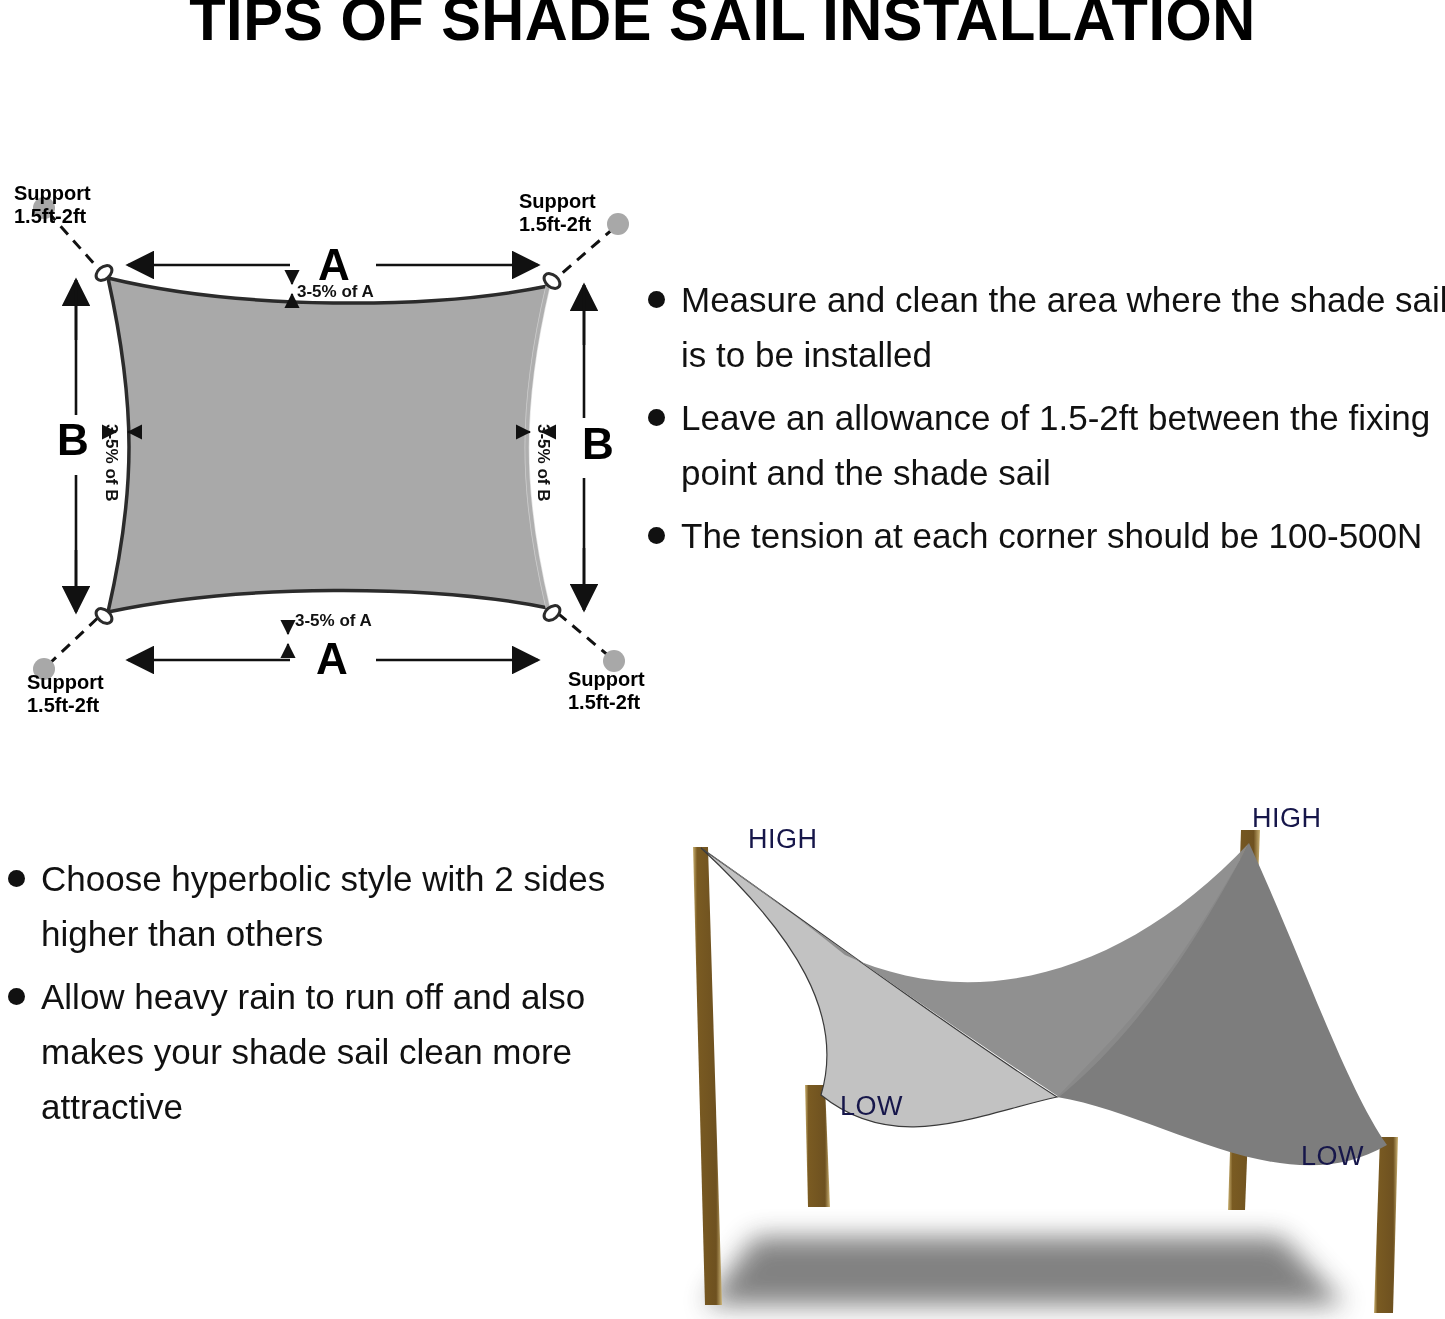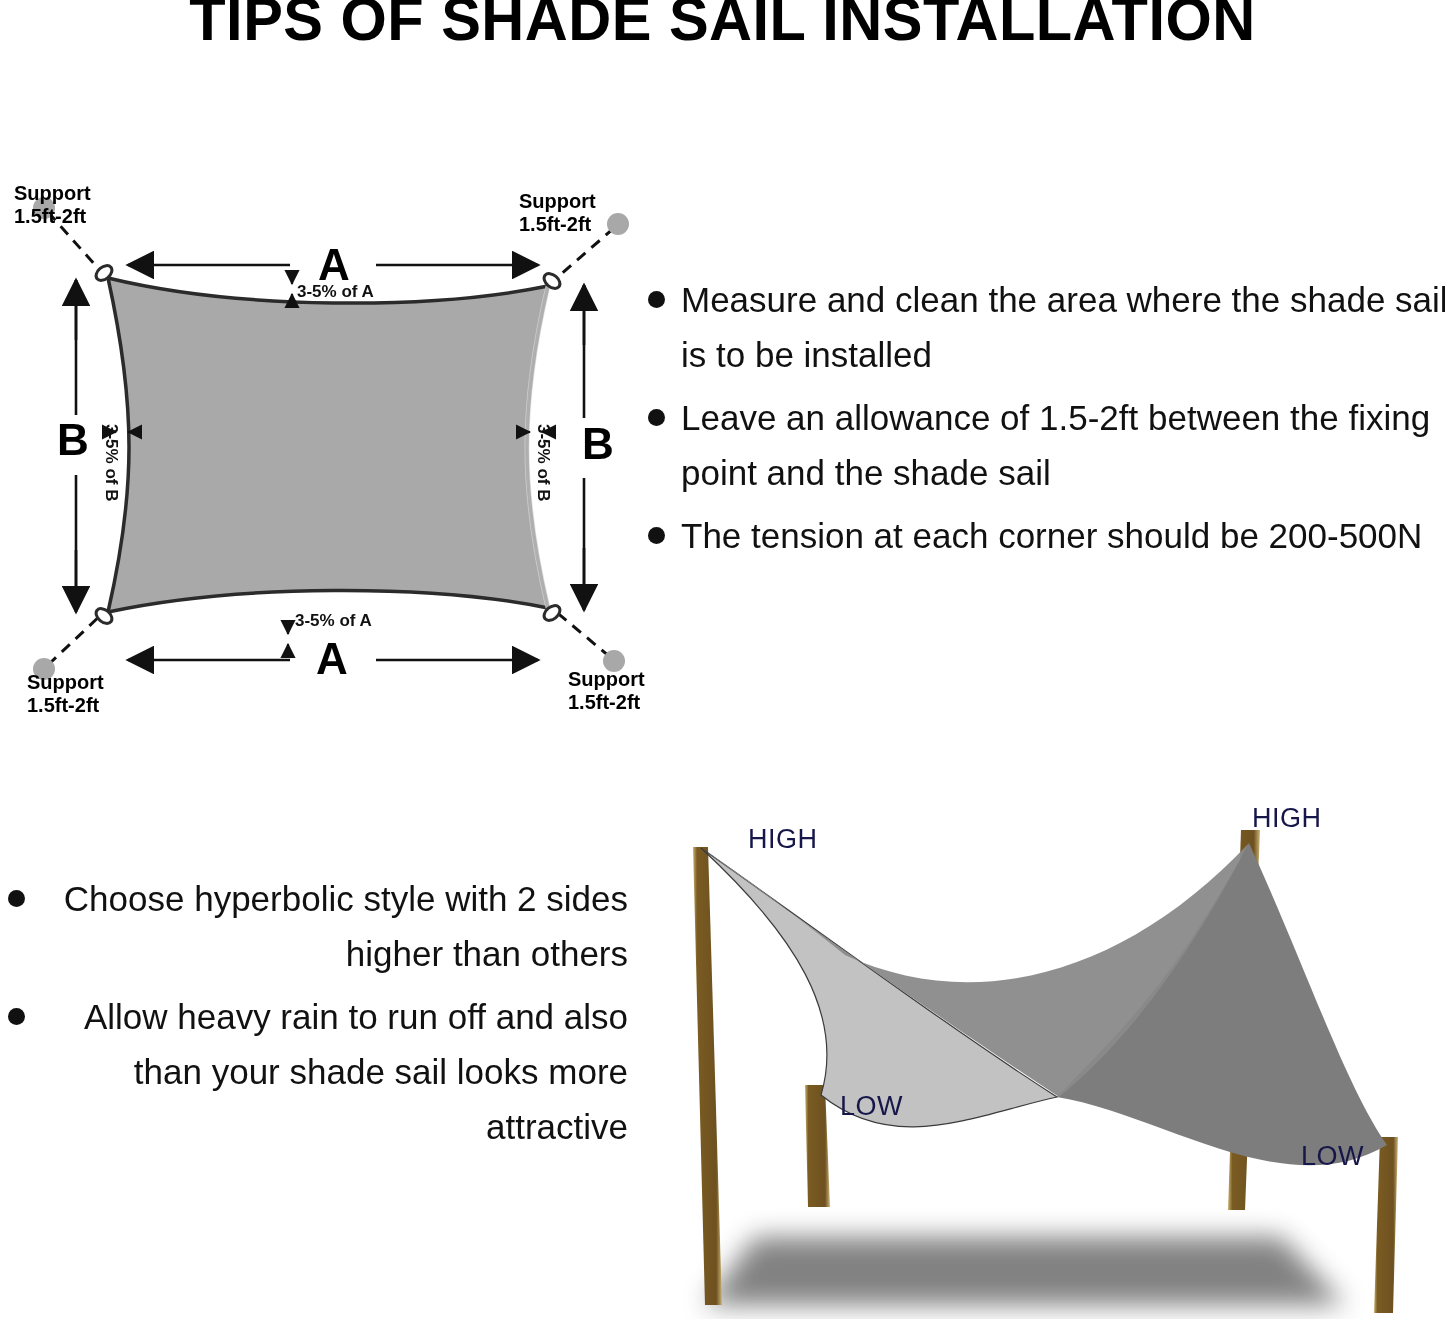--- a/index.html
+++ b/index.html
@@ -41,21 +41,21 @@
     flex:0 0 auto;width:17px;height:17px;border-radius:50%;
     background:#111;margin-right:16px;
   }
   .bullet-text{font-weight:400;color:#111;}
 
   #list-top{left:648px;top:272px;width:800px;}
   #list-top .bullet-text{font-size:35px;line-height:55px;}
   #list-top .bullet-dot{margin-top:19px;}
   #list-top .bullet-row{margin-bottom:8px;}
 
-  #list-bottom{left:8px;top:871px;width:620px;text-align:right;}
+  #list-bottom{left:8px;top:851px;width:620px;}
   #list-bottom .bullet-text{font-size:35px;line-height:55px;}
   #list-bottom .bullet-dot{margin-top:19px;}
   #list-bottom .bullet-row{margin-bottom:8px;}
 
   
   .hl-lbl{
     position:absolute;font-size:27px;line-height:27px;font-weight:400;
     color:#16164a;letter-spacing:0.5px;white-space:nowrap;
   }
 
@@ -187,32 +187,32 @@
     <div class="bullet-row">
       <span class="bullet-dot"></span>
       <span class="bullet-text">Measure and clean the area where the shade sail is to be installed</span>
     </div>
     <div class="bullet-row">
       <span class="bullet-dot"></span>
       <span class="bullet-text">Leave an allowance of 1.5-2ft between the fixing point and the shade sail</span>
     </div>
     <div class="bullet-row">
       <span class="bullet-dot"></span>
-      <span class="bullet-text">The tension at each corner should be 200-500N</span>
+      <span class="bullet-text">The tension at each corner should be 100-500N</span>
     </div>
   </div>
 
   <div id="list-bottom" class="bullets">
     <div class="bullet-row">
       <span class="bullet-dot"></span>
       <span class="bullet-text">Choose hyperbolic style with 2 sides higher than others</span>
     </div>
     <div class="bullet-row">
       <span class="bullet-dot"></span>
-      <span class="bullet-text">Allow heavy rain to run off and also than your shade sail looks more attractive</span>
+      <span class="bullet-text">Allow heavy rain to run off and also makes your shade sail clean more attractive</span>
     </div>
   </div>
 
   <div>
     <svg class="svg-layer" width="800" height="540" viewBox="0 0 800 540" style="left:645px;top:785px;">
       <defs>
         <filter id="soft" x="-35%" y="-60%" width="180%" height="240%">
           <feGaussianBlur stdDeviation="13"></feGaussianBlur>
         </filter>
         <linearGradient id="postGrad" x1="0" y1="0" x2="1" y2="0">

